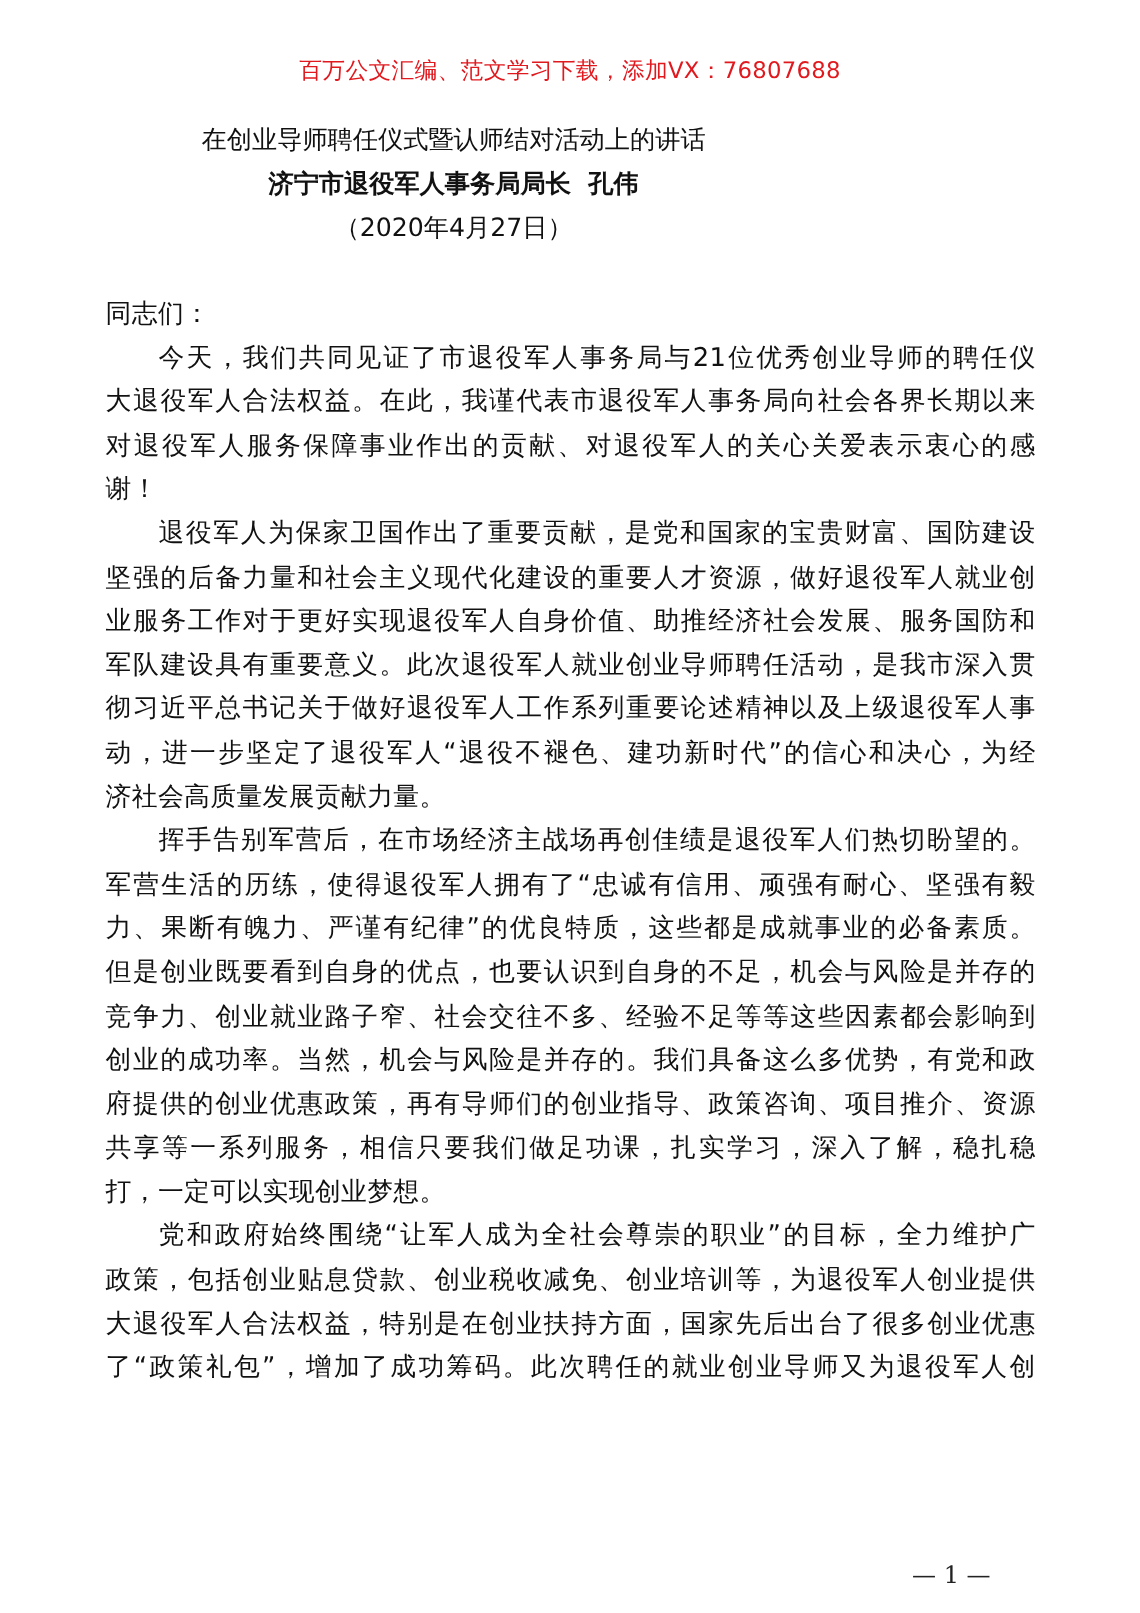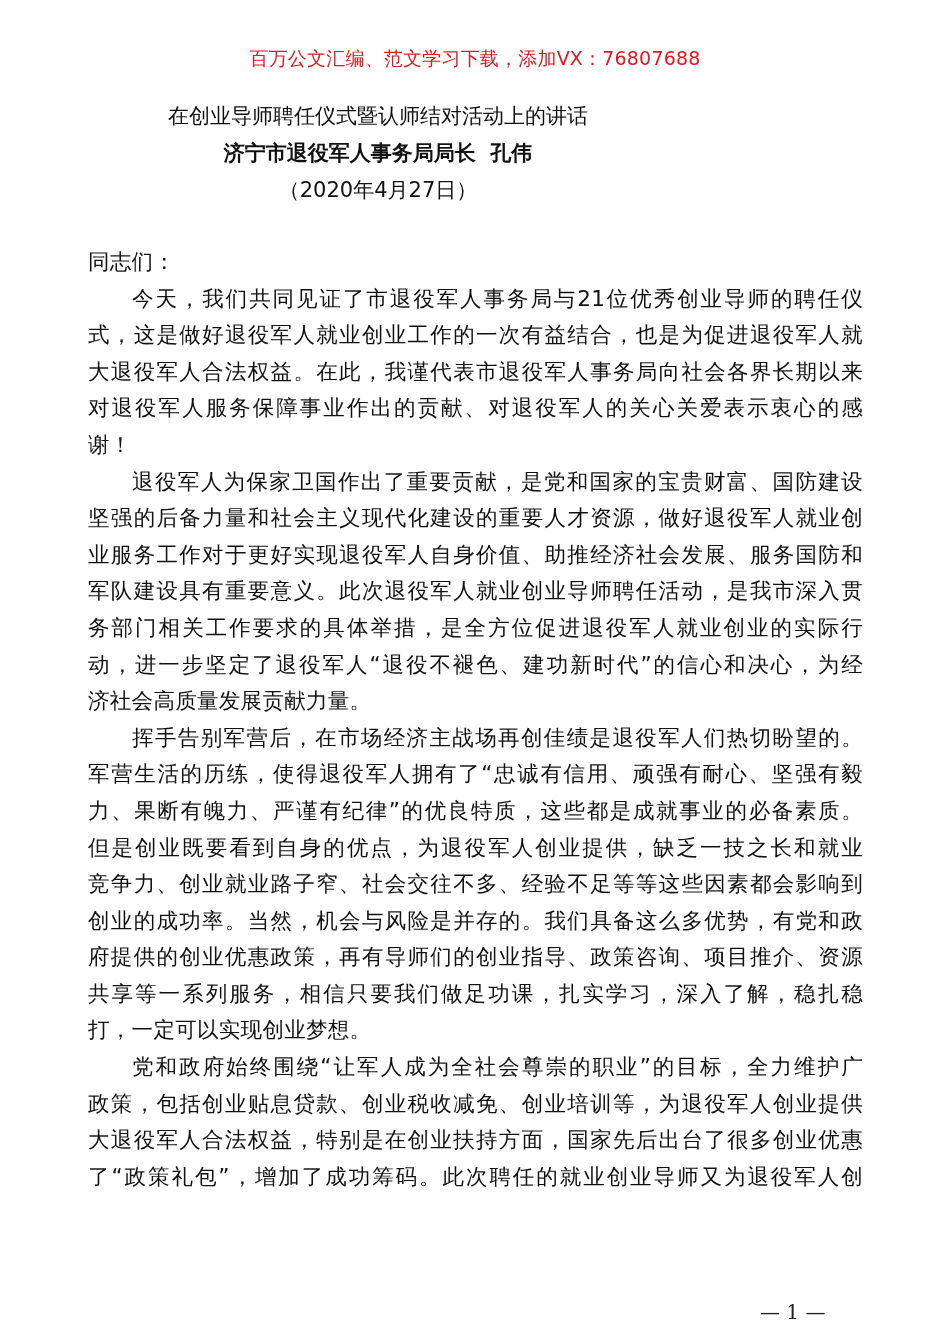--- a/index.html
+++ b/index.html
@@ -78,41 +78,40 @@
   <div class="title-line">在创业导师聘任仪式暨认师结对活动上的讲话</div>
   <div class="title-line" style="white-space: pre; font-weight: bold;">济宁市退役军人事务局局长  孔伟</div>
   <div class="title-line">（2020年4月27日）</div>
 </div>
 
 <div class="body-text">
   <div class="line last">同志们：</div>
 
   <div>
     <div class="line indent">今天，我们共同见证了市退役军人事务局与21位优秀创业导师的聘任仪</div>
-    <div class="line">式，这是做好退役军人就业创业工作的一次有益结合，也是为促进退役军人就</div>
     <div class="line">大退役军人合法权益。在此，我谨代表市退役军人事务局向社会各界长期以来</div>
     <div class="line">对退役军人服务保障事业作出的贡献、对退役军人的关心关爱表示衷心的感</div>
     <div class="line last">谢！</div>
   </div>
 
   <div>
     <div class="line indent">退役军人为保家卫国作出了重要贡献，是党和国家的宝贵财富、国防建设</div>
     <div class="line">坚强的后备力量和社会主义现代化建设的重要人才资源，做好退役军人就业创</div>
     <div class="line">业服务工作对于更好实现退役军人自身价值、助推经济社会发展、服务国防和</div>
     <div class="line">军队建设具有重要意义。此次退役军人就业创业导师聘任活动，是我市深入贯</div>
-    <div class="line">务部门相关工作要求的具体举措，是全方位促进退役军人就业创业的实际行</div>
+    <div class="line">彻习近平总书记关于做好退役军人工作系列重要论述精神以及上级退役军人事</div>
     <div class="line">动，进一步坚定了退役军人“退役不褪色、建功新时代”的信心和决心，为经</div>
     <div class="line last">济社会高质量发展贡献力量。</div>
   </div>
 
   <div>
     <div class="line indent">挥手告别军营后，在市场经济主战场再创佳绩是退役军人们热切盼望的。</div>
     <div class="line">军营生活的历练，使得退役军人拥有了“忠诚有信用、顽强有耐心、坚强有毅</div>
     <div class="line">力、果断有魄力、严谨有纪律”的优良特质，这些都是成就事业的必备素质。</div>
-    <div class="line">但是创业既要看到自身的优点，为退役军人创业提供，缺乏一技之长和就业</div>
+    <div class="line">但是创业既要看到自身的优点，也要认识到自身的不足，机会与风险是并存的</div>
     <div class="line">竞争力、创业就业路子窄、社会交往不多、经验不足等等这些因素都会影响到</div>
     <div class="line">创业的成功率。当然，机会与风险是并存的。我们具备这么多优势，有党和政</div>
     <div class="line">府提供的创业优惠政策，再有导师们的创业指导、政策咨询、项目推介、资源</div>
     <div class="line">共享等一系列服务，相信只要我们做足功课，扎实学习，深入了解，稳扎稳</div>
     <div class="line last">打，一定可以实现创业梦想。</div>
   </div>
 
   <div>
     <div class="line indent">党和政府始终围绕“让军人成为全社会尊崇的职业”的目标，全力维护广</div>
     <div class="line">政策，包括创业贴息贷款、创业税收减免、创业培训等，为退役军人创业提供</div>

